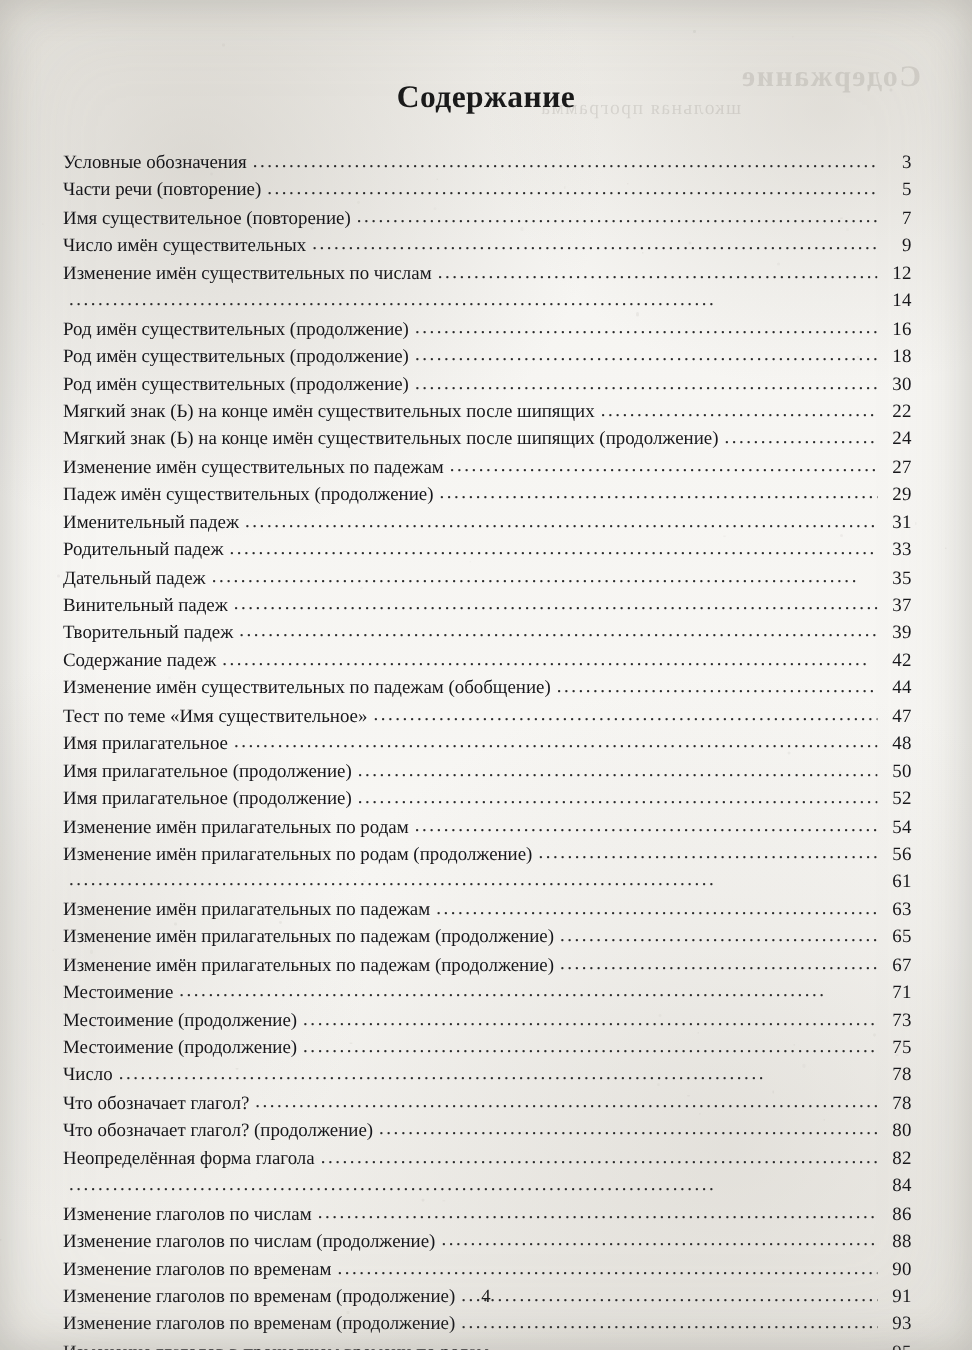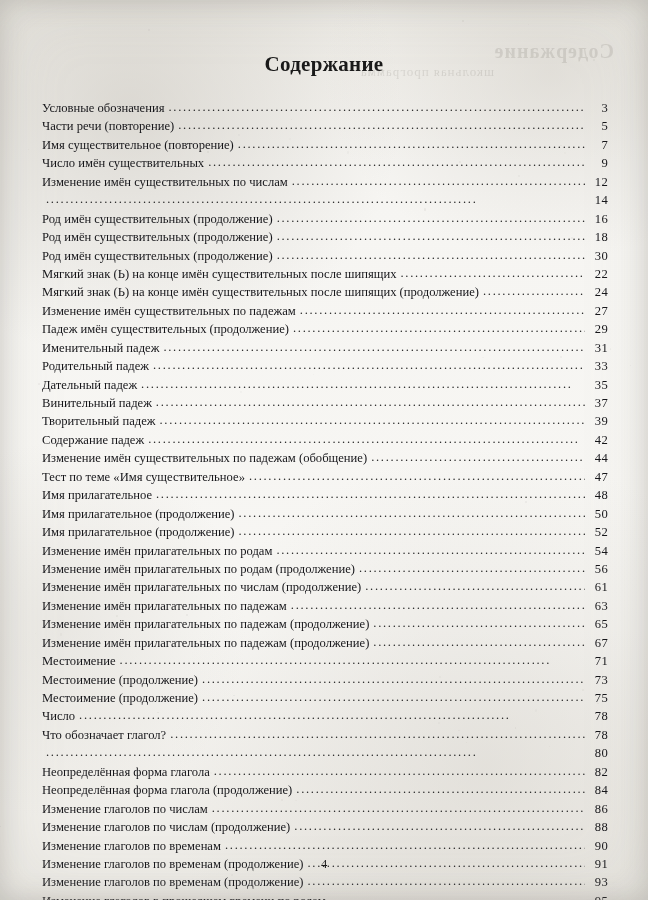--- a/index.html
+++ b/index.html
@@ -247,21 +247,20 @@
       <span class="label">Изменение имён прилагательных по родам</span>
       <span class="dots">.........................................................................................</span>
       <span class="page-no">54</span>
     </div>
     <div class="row">
       <span class="label">Изменение имён прилагательных по родам (продолжение)</span>
       <span class="dots">.........................................................................................</span>
       <span class="page-no">56</span>
     </div>
     <div class="row">
-      <span class="label">Изменение имён прилагательных по числам (продолжение)</span>
       <span class="dots">.........................................................................................</span>
       <span class="page-no">61</span>
     </div>
     <div class="row">
       <span class="label">Изменение имён прилагательных по падежам</span>
       <span class="dots">.........................................................................................</span>
       <span class="page-no">63</span>
     </div>
     <div class="row">
       <span class="label">Изменение имён прилагательных по падежам (продолжение)</span>
@@ -292,30 +291,30 @@
       <span class="label">Число</span>
       <span class="dots">.........................................................................................</span>
       <span class="page-no">78</span>
     </div>
     <div class="row">
       <span class="label">Что обозначает глагол?</span>
       <span class="dots">.........................................................................................</span>
       <span class="page-no">78</span>
     </div>
     <div class="row">
+      <span class="label">Что обозначает глагол? (продолжение)</span>
       <span class="dots">.........................................................................................</span>
       <span class="page-no">80</span>
     </div>
     <div class="row">
       <span class="label">Неопределённая форма глагола</span>
       <span class="dots">.........................................................................................</span>
       <span class="page-no">82</span>
     </div>
     <div class="row">
-      <span class="label">Неопределённая форма глагола (продолжение)</span>
       <span class="dots">.........................................................................................</span>
       <span class="page-no">84</span>
     </div>
     <div class="row">
       <span class="label">Изменение глаголов по числам</span>
       <span class="dots">.........................................................................................</span>
       <span class="page-no">86</span>
     </div>
     <div class="row">
       <span class="label">Изменение глаголов по числам (продолжение)</span>

